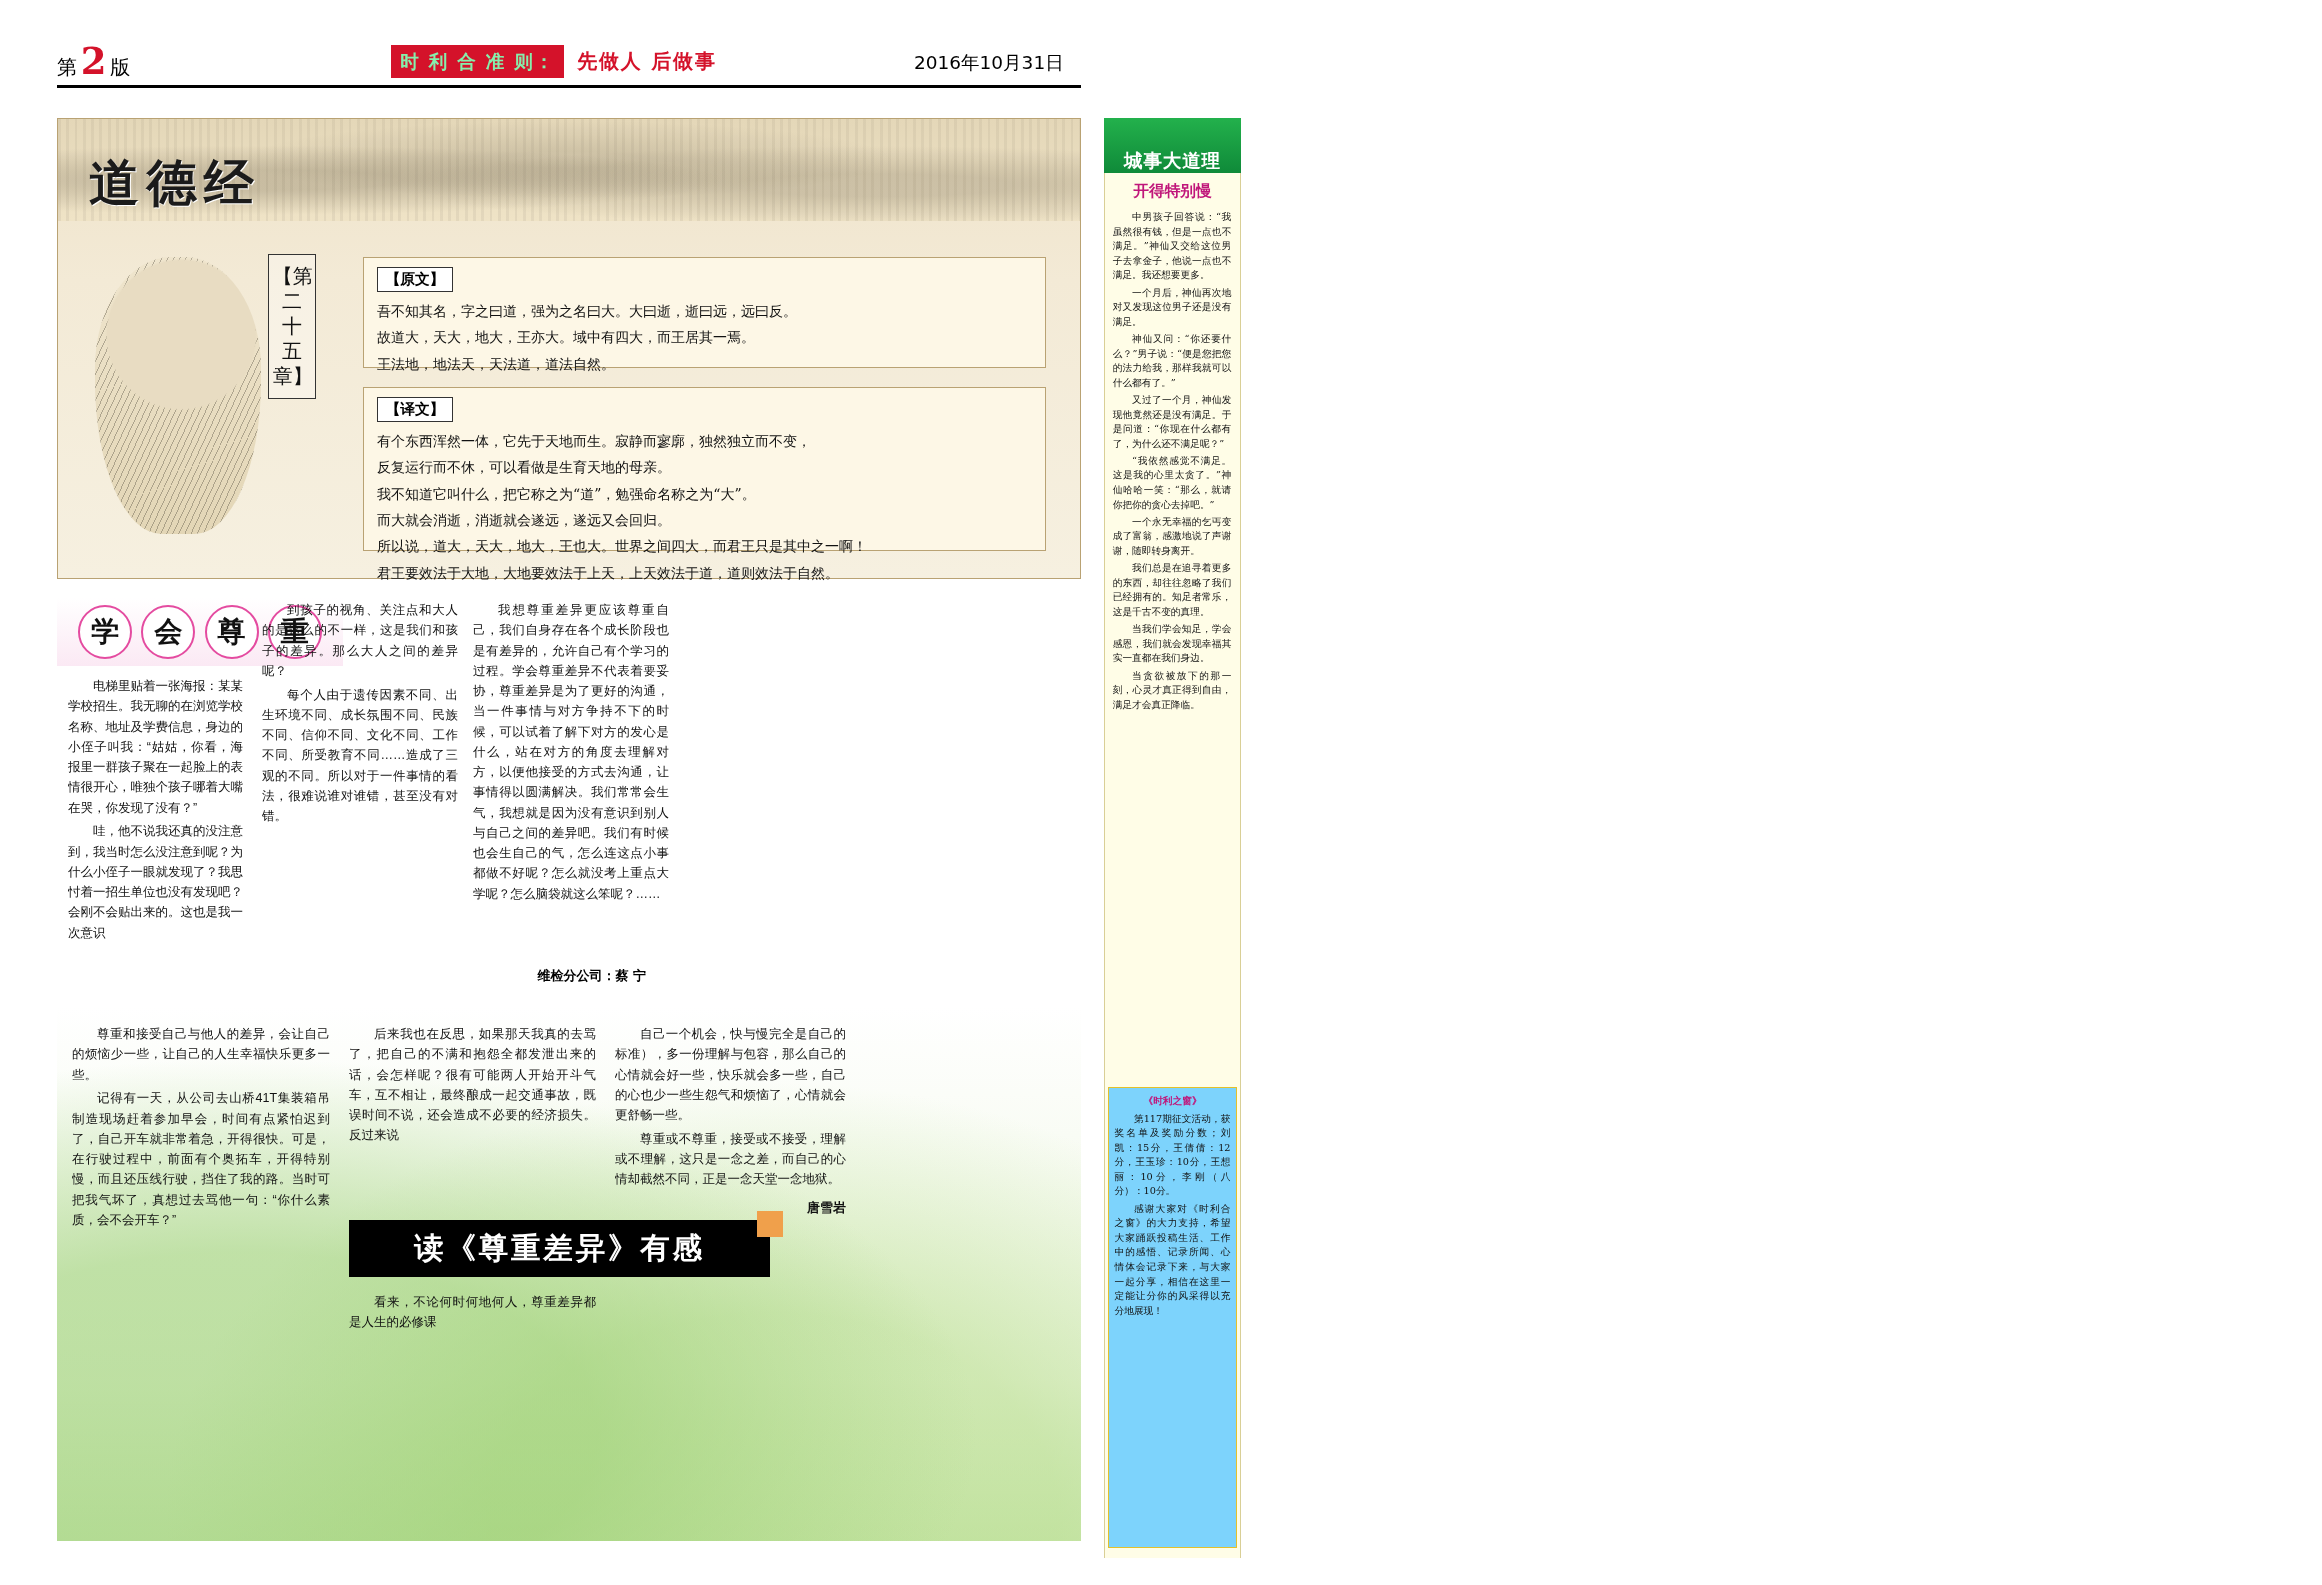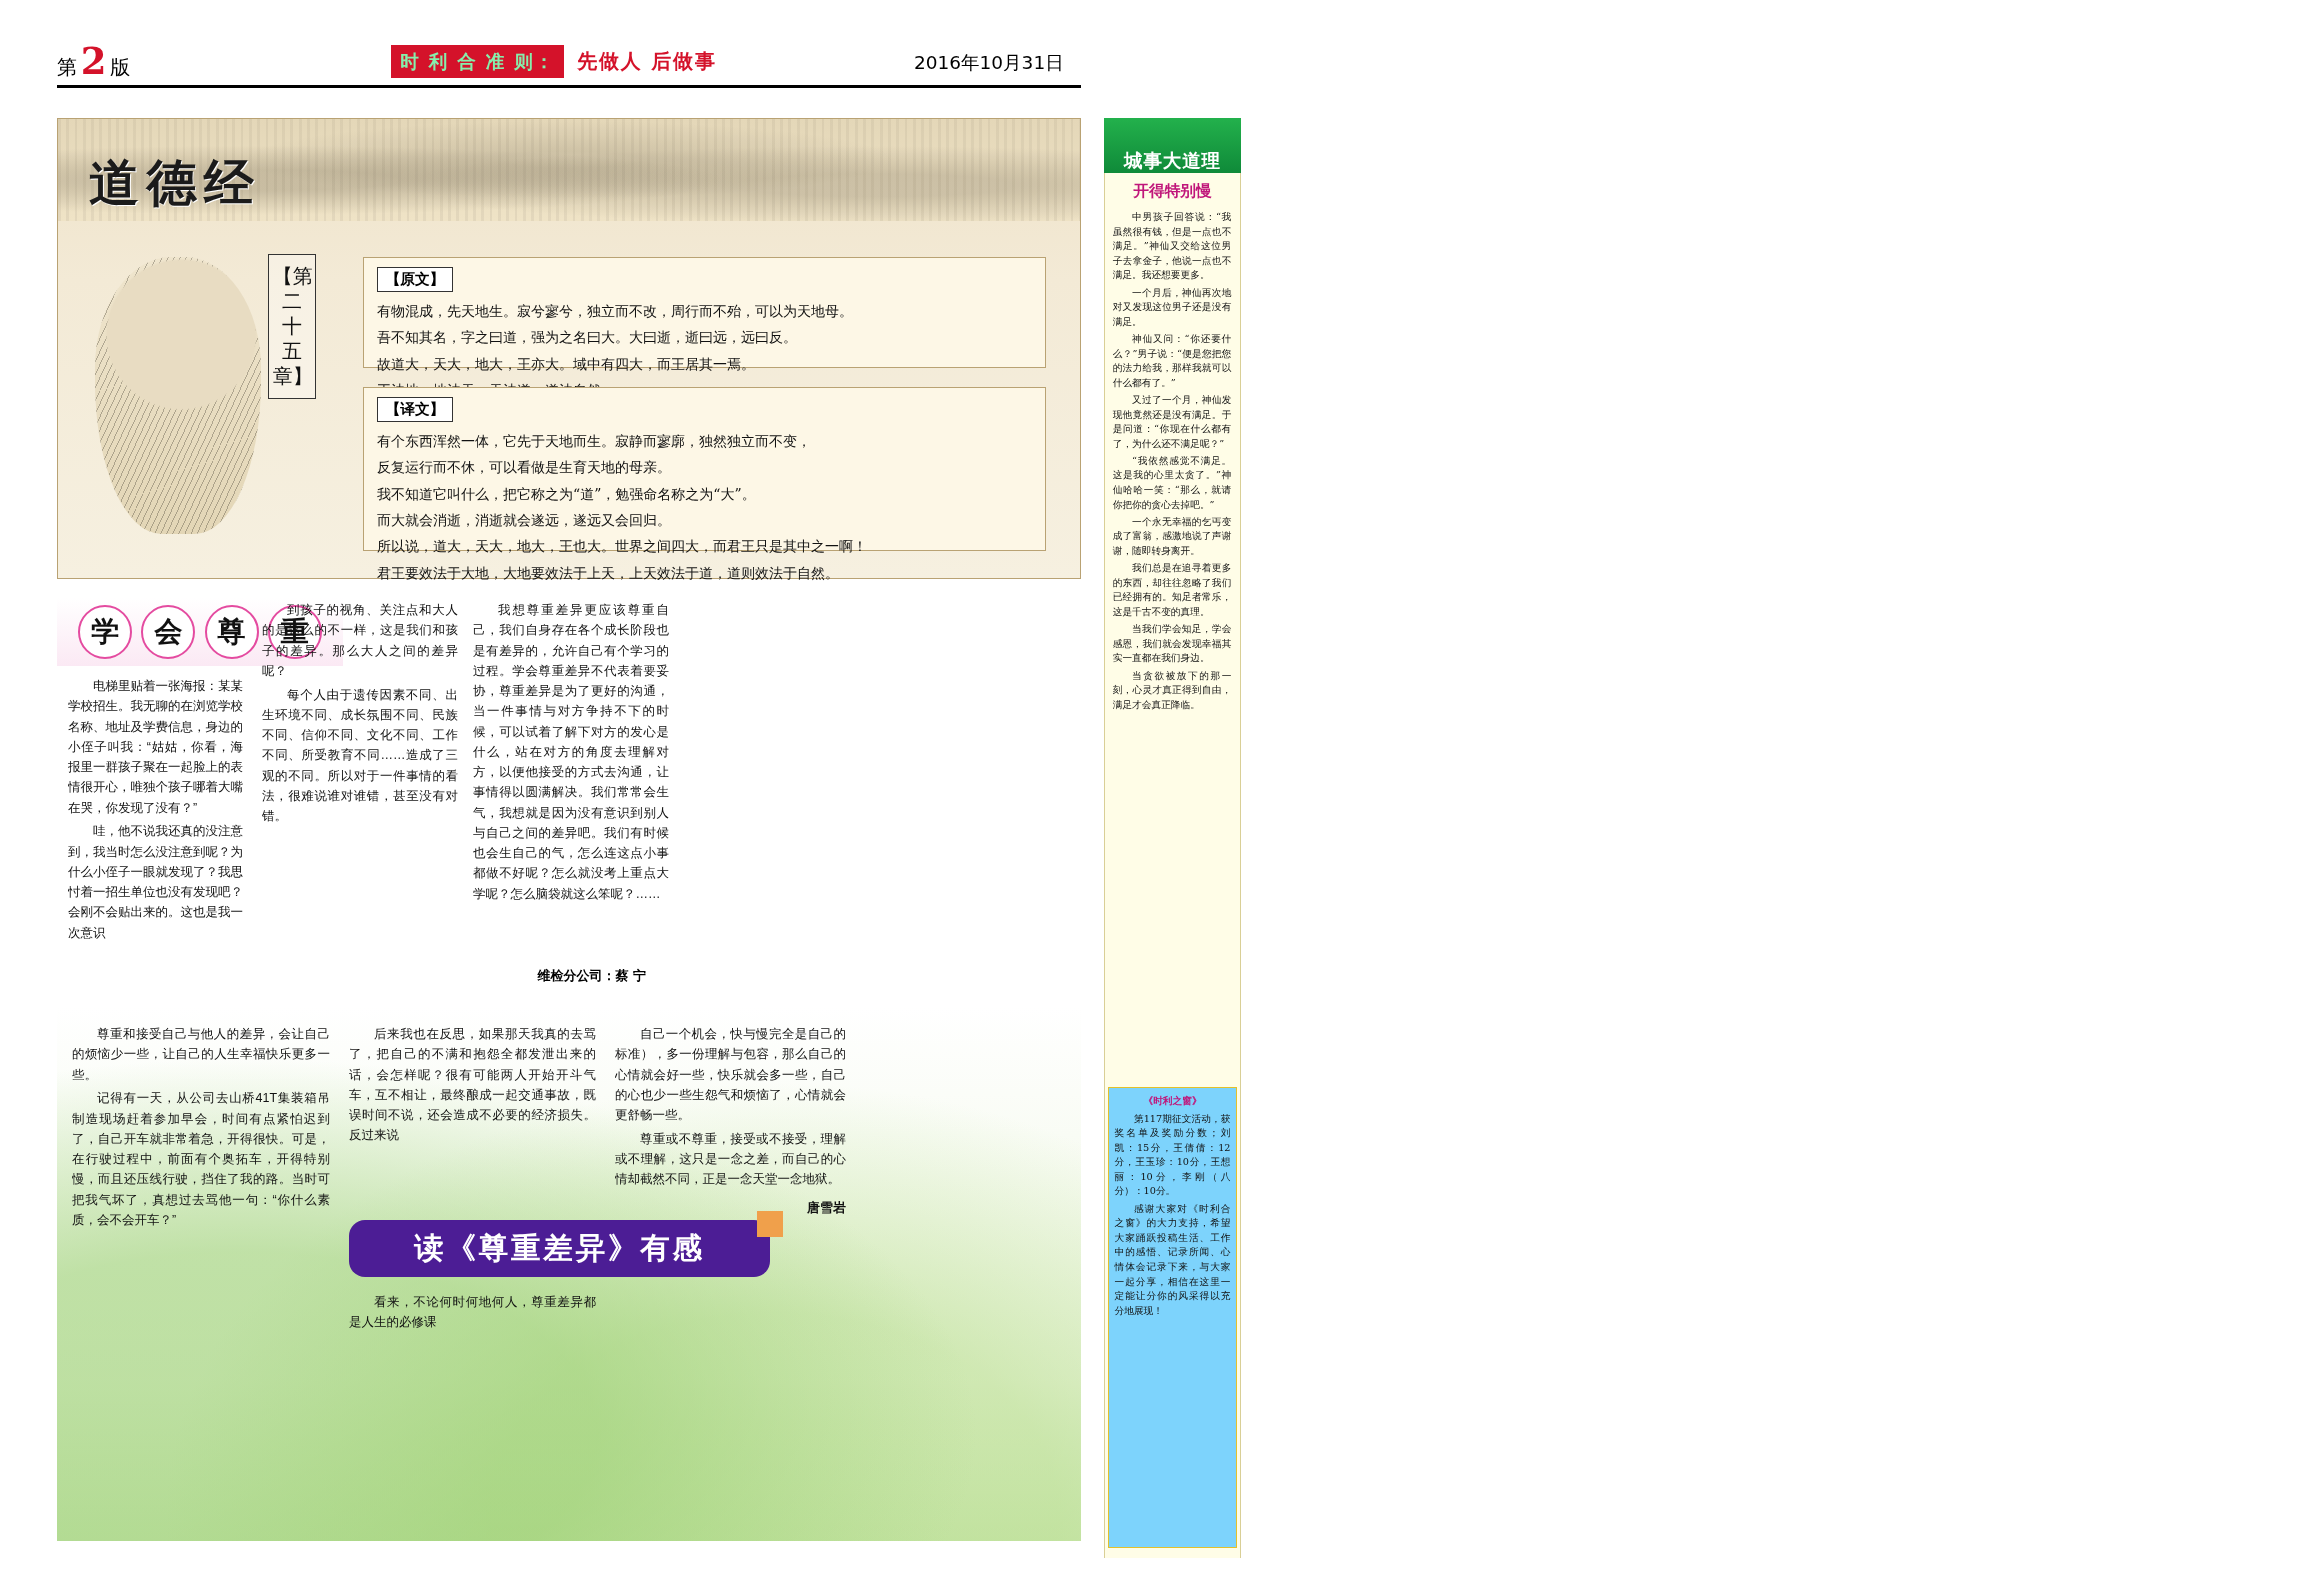--- a/index.html
+++ b/index.html
@@ -110,23 +110,23 @@
 
   .green-wash {
     position:absolute; left:57px; top:1006px; width:1024px; height:535px;
     background:
       radial-gradient(ellipse at 18% 80%, rgba(150,205,110,.55) 0 30%, transparent 62%),
       radial-gradient(ellipse at 70% 95%, rgba(170,215,120,.45) 0 28%, transparent 60%),
       linear-gradient(180deg, rgba(255,255,255,0) 0%, rgba(205,230,170,.35) 70%, rgba(180,220,140,.55) 100%);
   }
   .read-banner {
     position:absolute; left:349px; top:1220px; width:421px; height:57px;
-    background:#4c1d95; color:#fff; display:flex; align-items:center; justify-content:center;
-    font-family:"DejaVu Serif","Liberation Serif",serif;
-    font-size:29.5px; font-weight:bold; letter-spacing:2.8px;border-radius:16px;
+    background:#000000; color:#fff; display:flex; align-items:center; justify-content:center;
+    font-family:"DejaVu Serif","Liberation Serif",serif;
+    font-size:29.5px; font-weight:bold; letter-spacing:2.8px;
   }
   .read-banner .corner {
     position:absolute; right:-13px; top:-9.2px; width:26px; height:26px;
     background:#f0a04b;
   }
 
   
   #center-col {
     position:absolute; left:1104px; top:118px; width:137px; height:1440px;
     background:#fffde7; border-left:0.9px solid #d9cf96; border-right:0.9px solid #d9cf96;
@@ -178,21 +178,20 @@
     <div class="daodejing-box">
       <div class="ddj-topimg"></div>
       <div class="ddj-face"></div>
       <div class="ddj-title">道德经</div>
       <div class="ddj-chapter">【第二十五章】</div>
 
       <div class="ddj-card" style="left:305px; top:138px; width:683px; height:111px;">
         <div style="padding:9.2px 13px;">
           <span class="ddj-tag">【原文】</span>
           <div class="ddj-text">
-            <div>有物混成，先天地生。寂兮寥兮，独立而不改，周行而不殆，可以为天地母。</div>
             <div>吾不知其名，字之曰道，强为之名曰大。大曰逝，逝曰远，远曰反。</div>
             <div>故道大，天大，地大，王亦大。域中有四大，而王居其一焉。</div>
             <div>王法地，地法天，天法道，道法自然。</div>
           </div>
         </div>
       </div>
 
       <div class="ddj-card" style="left:305px; top:268px; width:683px; height:164px;">
         <div style="padding:9.2px 13px;">
           <span class="ddj-tag">【译文】</span>

